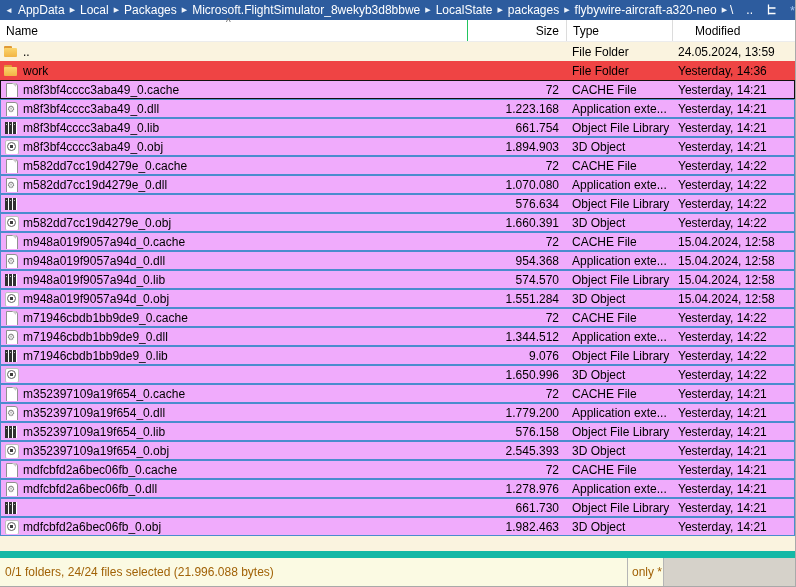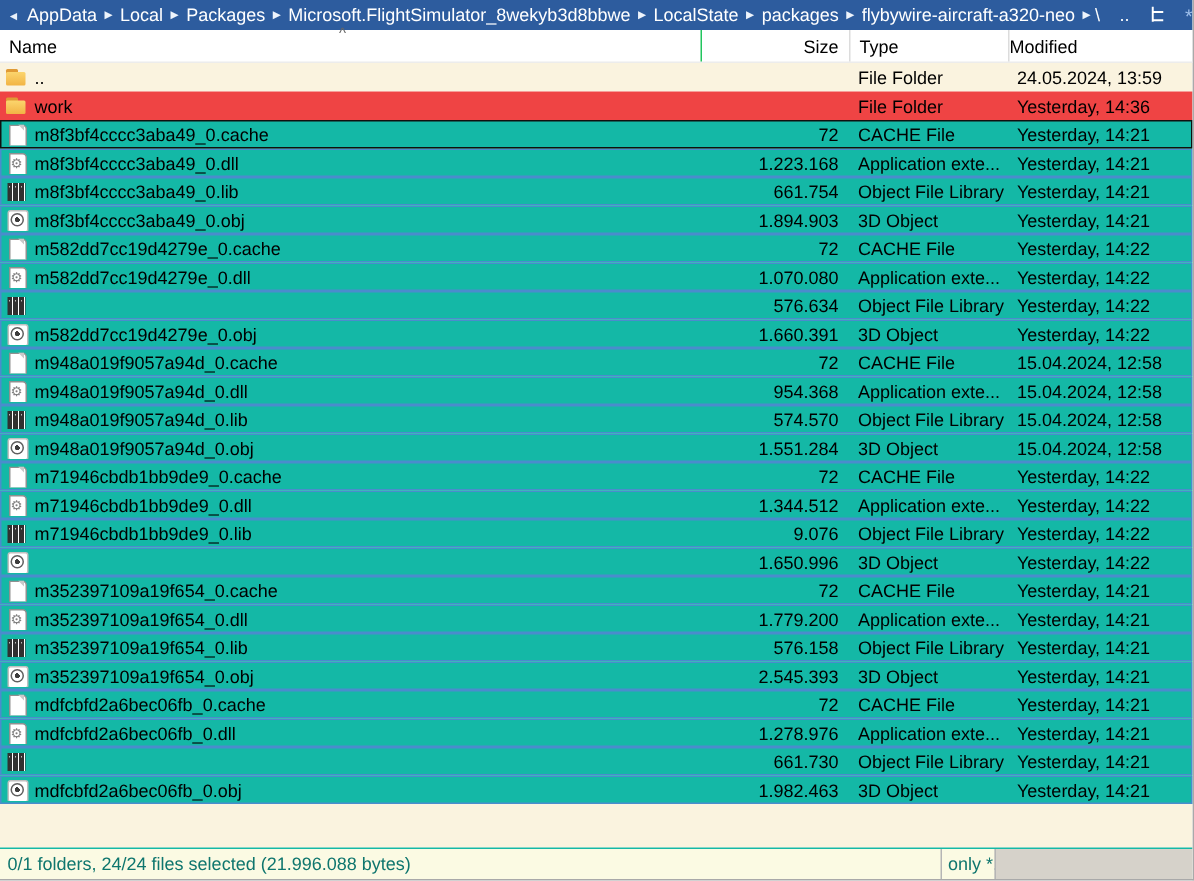--- a/index.html
+++ b/index.html
@@ -38,36 +38,36 @@
     height: 22px; flex: none;
     background: #ffffff;
     display: flex; align-items: center;
     font-size: 12px; color: #000;
     position: relative;
     border-bottom: 1px solid #ececec;
   }
   .col-header .h-name { width: 467px; padding-left: 6px; }
   .col-header .h-size { width: 99px; text-align: right; padding-right: 7px; border-left: 1px solid #22c55e; height: 100%; display:flex; align-items:center; justify-content:flex-end; }
   .col-header .h-type { width: 106px; padding-left: 6px; border-left: 1px solid #dcdcdc; height: 100%; display:flex; align-items:center; }
-  .col-header .h-mod  { flex: 1; padding-left: 0; border-left: 1px solid #dcdcdc; height: 100%; display:flex; align-items:center; }
+  .col-header .h-mod  { flex: 1; padding-left: 22px; border-left: 1px solid #dcdcdc; height: 100%; display:flex; align-items:center; }
   .sort-caret {
     position: absolute; left: 226px; top: -3px;
     font-size: 10px; color: #666;
   }
 
   
   .file-list { flex: none; }
   .row {
     display: flex; align-items: center;
     height: 19px; font-size: 12px; color: #000;
     white-space: nowrap; cursor: default;
   }
   .row.stripe-a { background: #faf3df; }
   .row.stripe-b { background: #ef4444; }
-  .row.selected { background: #14b8a6; box-shadow: inset 0 0 0 1px #4a8ccd; }
+  .row.selected { background: #f0abfc; box-shadow: inset 0 0 0 1px #4a8ccd; }
   .row.cursor   { box-shadow: inset 0 0 0 1px #101010; position: relative; z-index: 2; }
 
   .cell-name { width: 467px; display: flex; align-items: center; padding-left: 4px; overflow: hidden; }
   .cell-size { width: 99px; text-align: right; padding-right: 7px; overflow: hidden; }
   .cell-type { width: 106px; padding-left: 6px; overflow: hidden; text-overflow: clip; }
   .cell-mod  { flex: 1; padding-left: 6px; overflow: hidden; }
 
   
   .icon { width: 15px; height: 14px; position: relative; flex: none; margin-right: 4px; }
 
@@ -109,25 +109,25 @@
   }
   .obj-file-icon::after {
     content:""; position:absolute; left:3px; top:2px; width:7px; height:7px;
     border:1px solid #5f5f5f; border-radius:50%;
     background:radial-gradient(circle at 50% 50%, #3d3d3d 0 1.6px, transparent 1.7px);
   }
 
   
   .filler { flex: 1; background: #faf3df; }
   .status-bar {
-    height: 21px; flex: none;
+    height: 35px; flex: none;
     background: #fbfae3;
-    border-top: 1px solid #14b8a6;
+    border-top: 7px solid #14b8a6;
     display: flex; align-items: stretch;
-    font-size: 12px; color: #0f766e;
+    font-size: 12px; color: #a16207;
   }
   .status-left { flex: 1; display: flex; align-items: center; padding-left: 5px; overflow: hidden; white-space: nowrap; }
   .status-filter { width: 36px; border-left: 1px solid #b5b5b5; display: flex; align-items: center; padding-left: 4px; white-space: nowrap; }
   .status-grip { width: 132px; border-left: 1px solid #b5b5b5; background: #d6d2ca; }
 </style>
 </head>
 <body>
 
 <div class="app">
 

